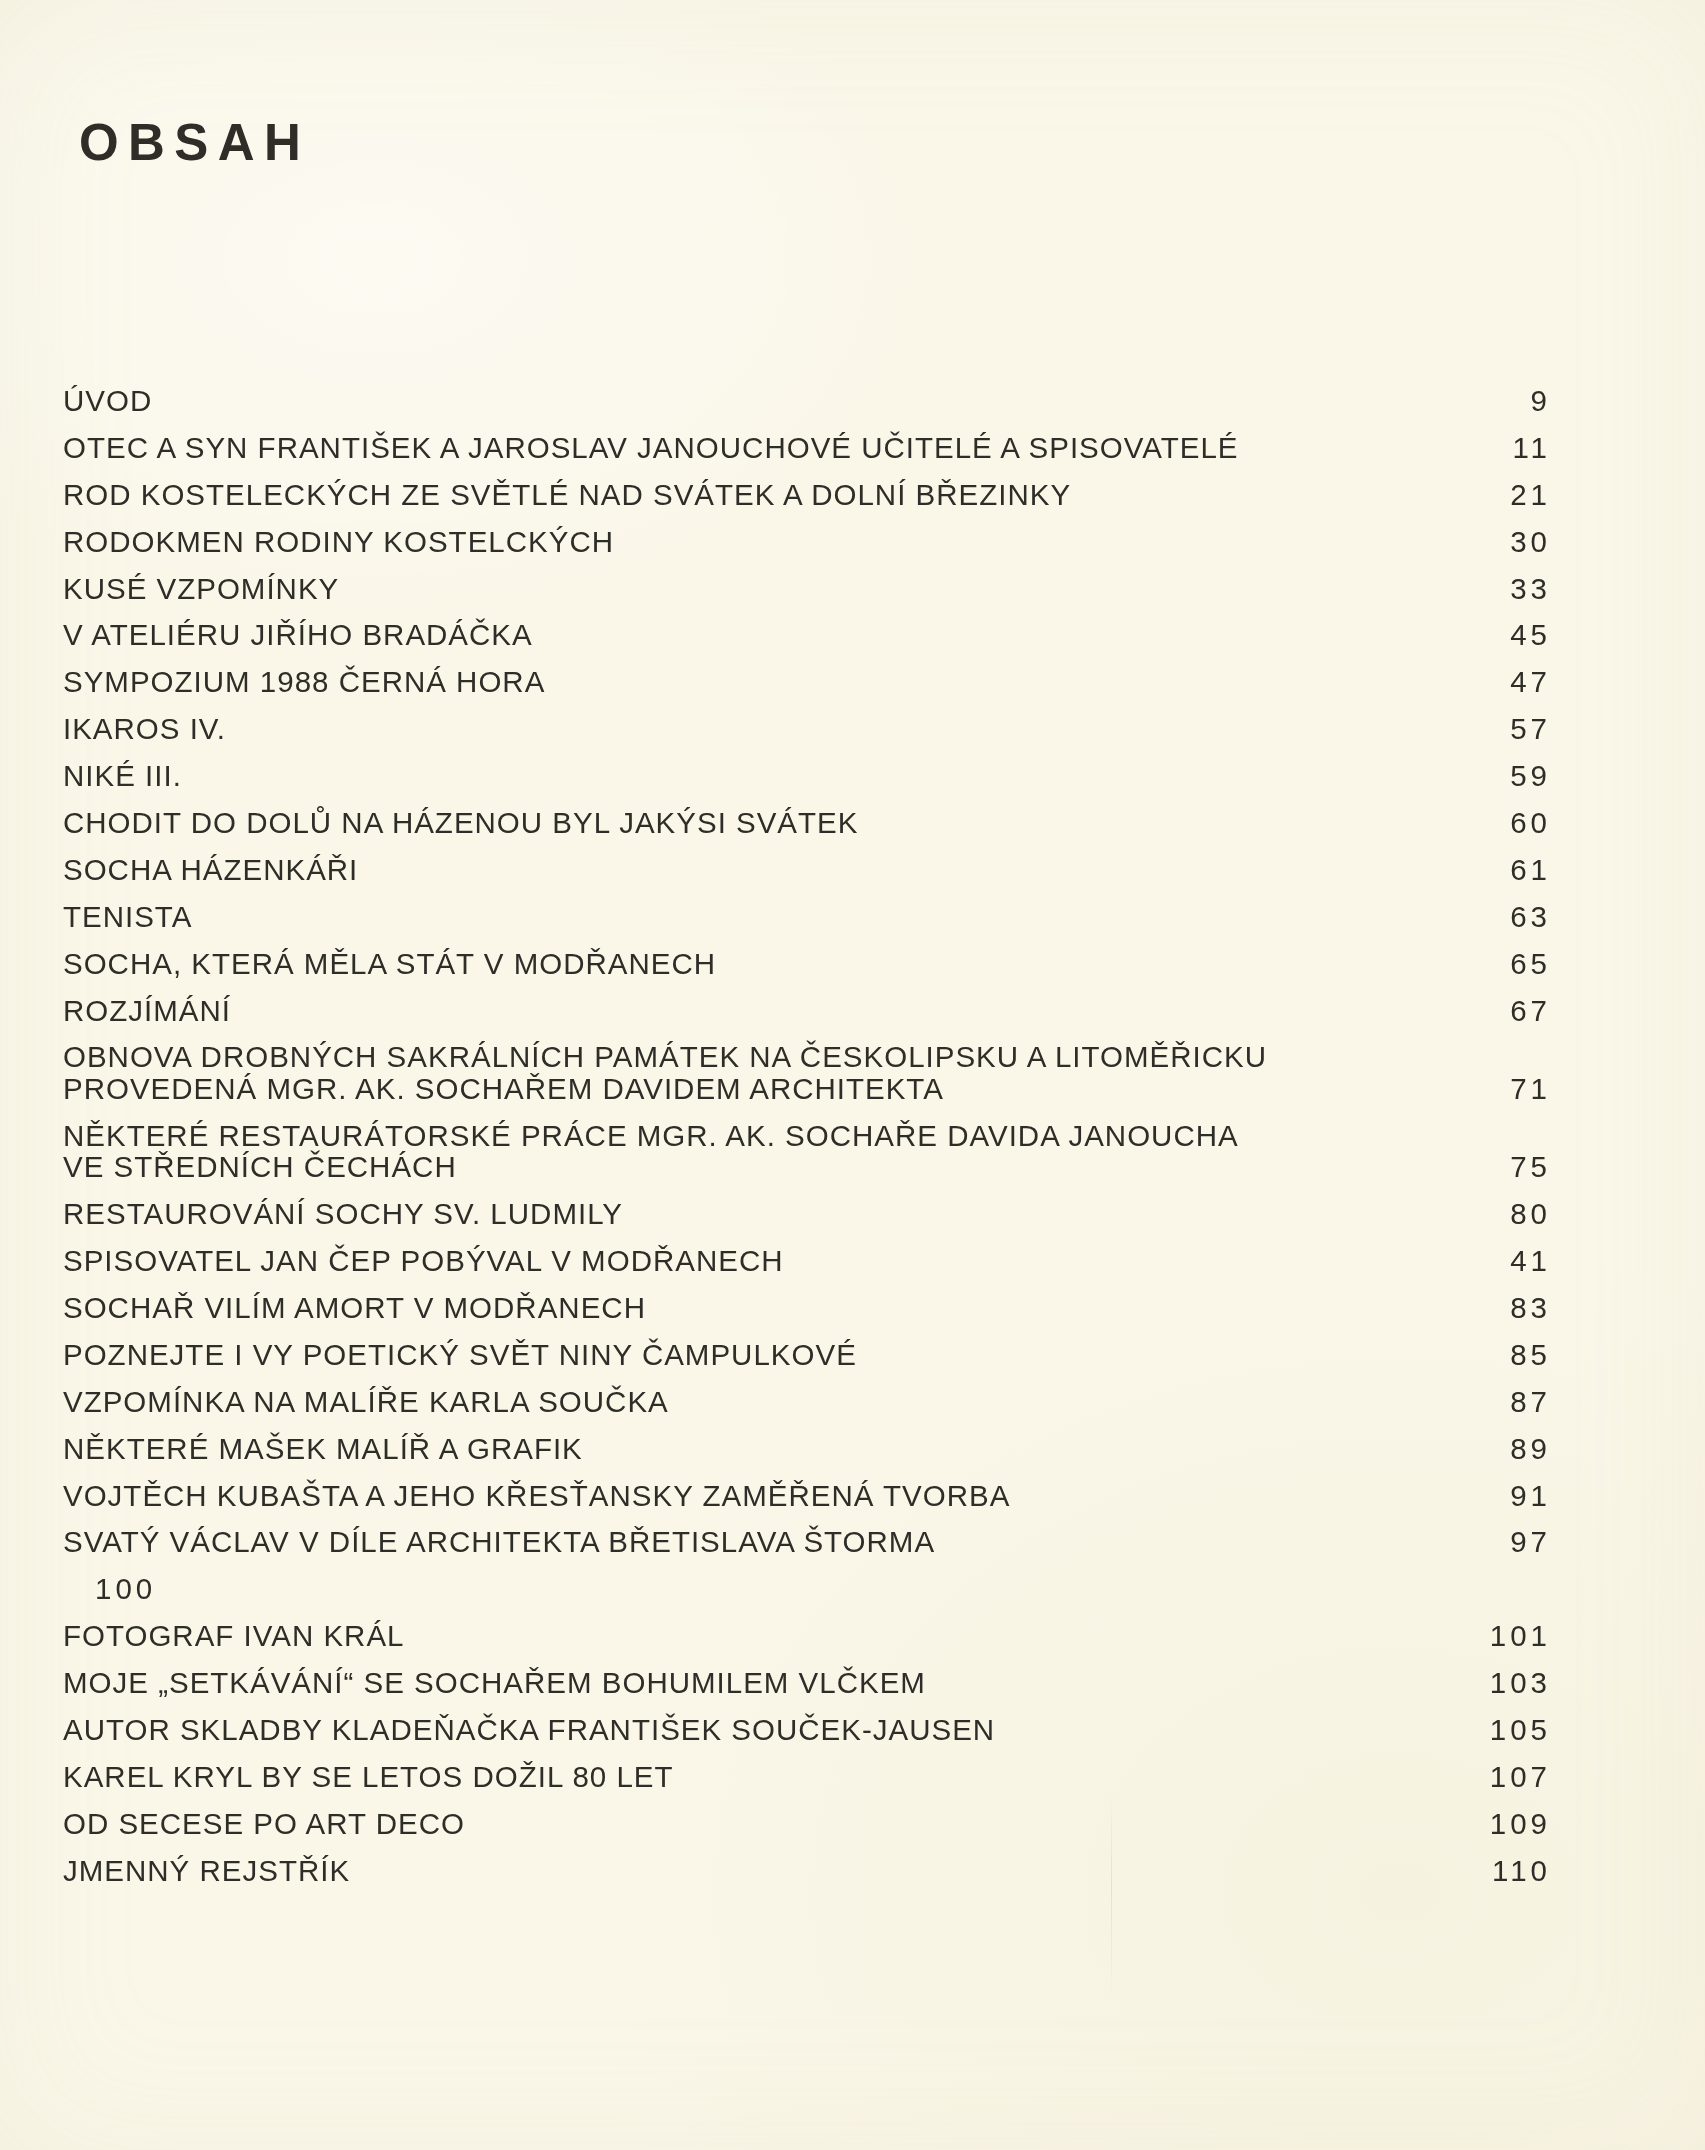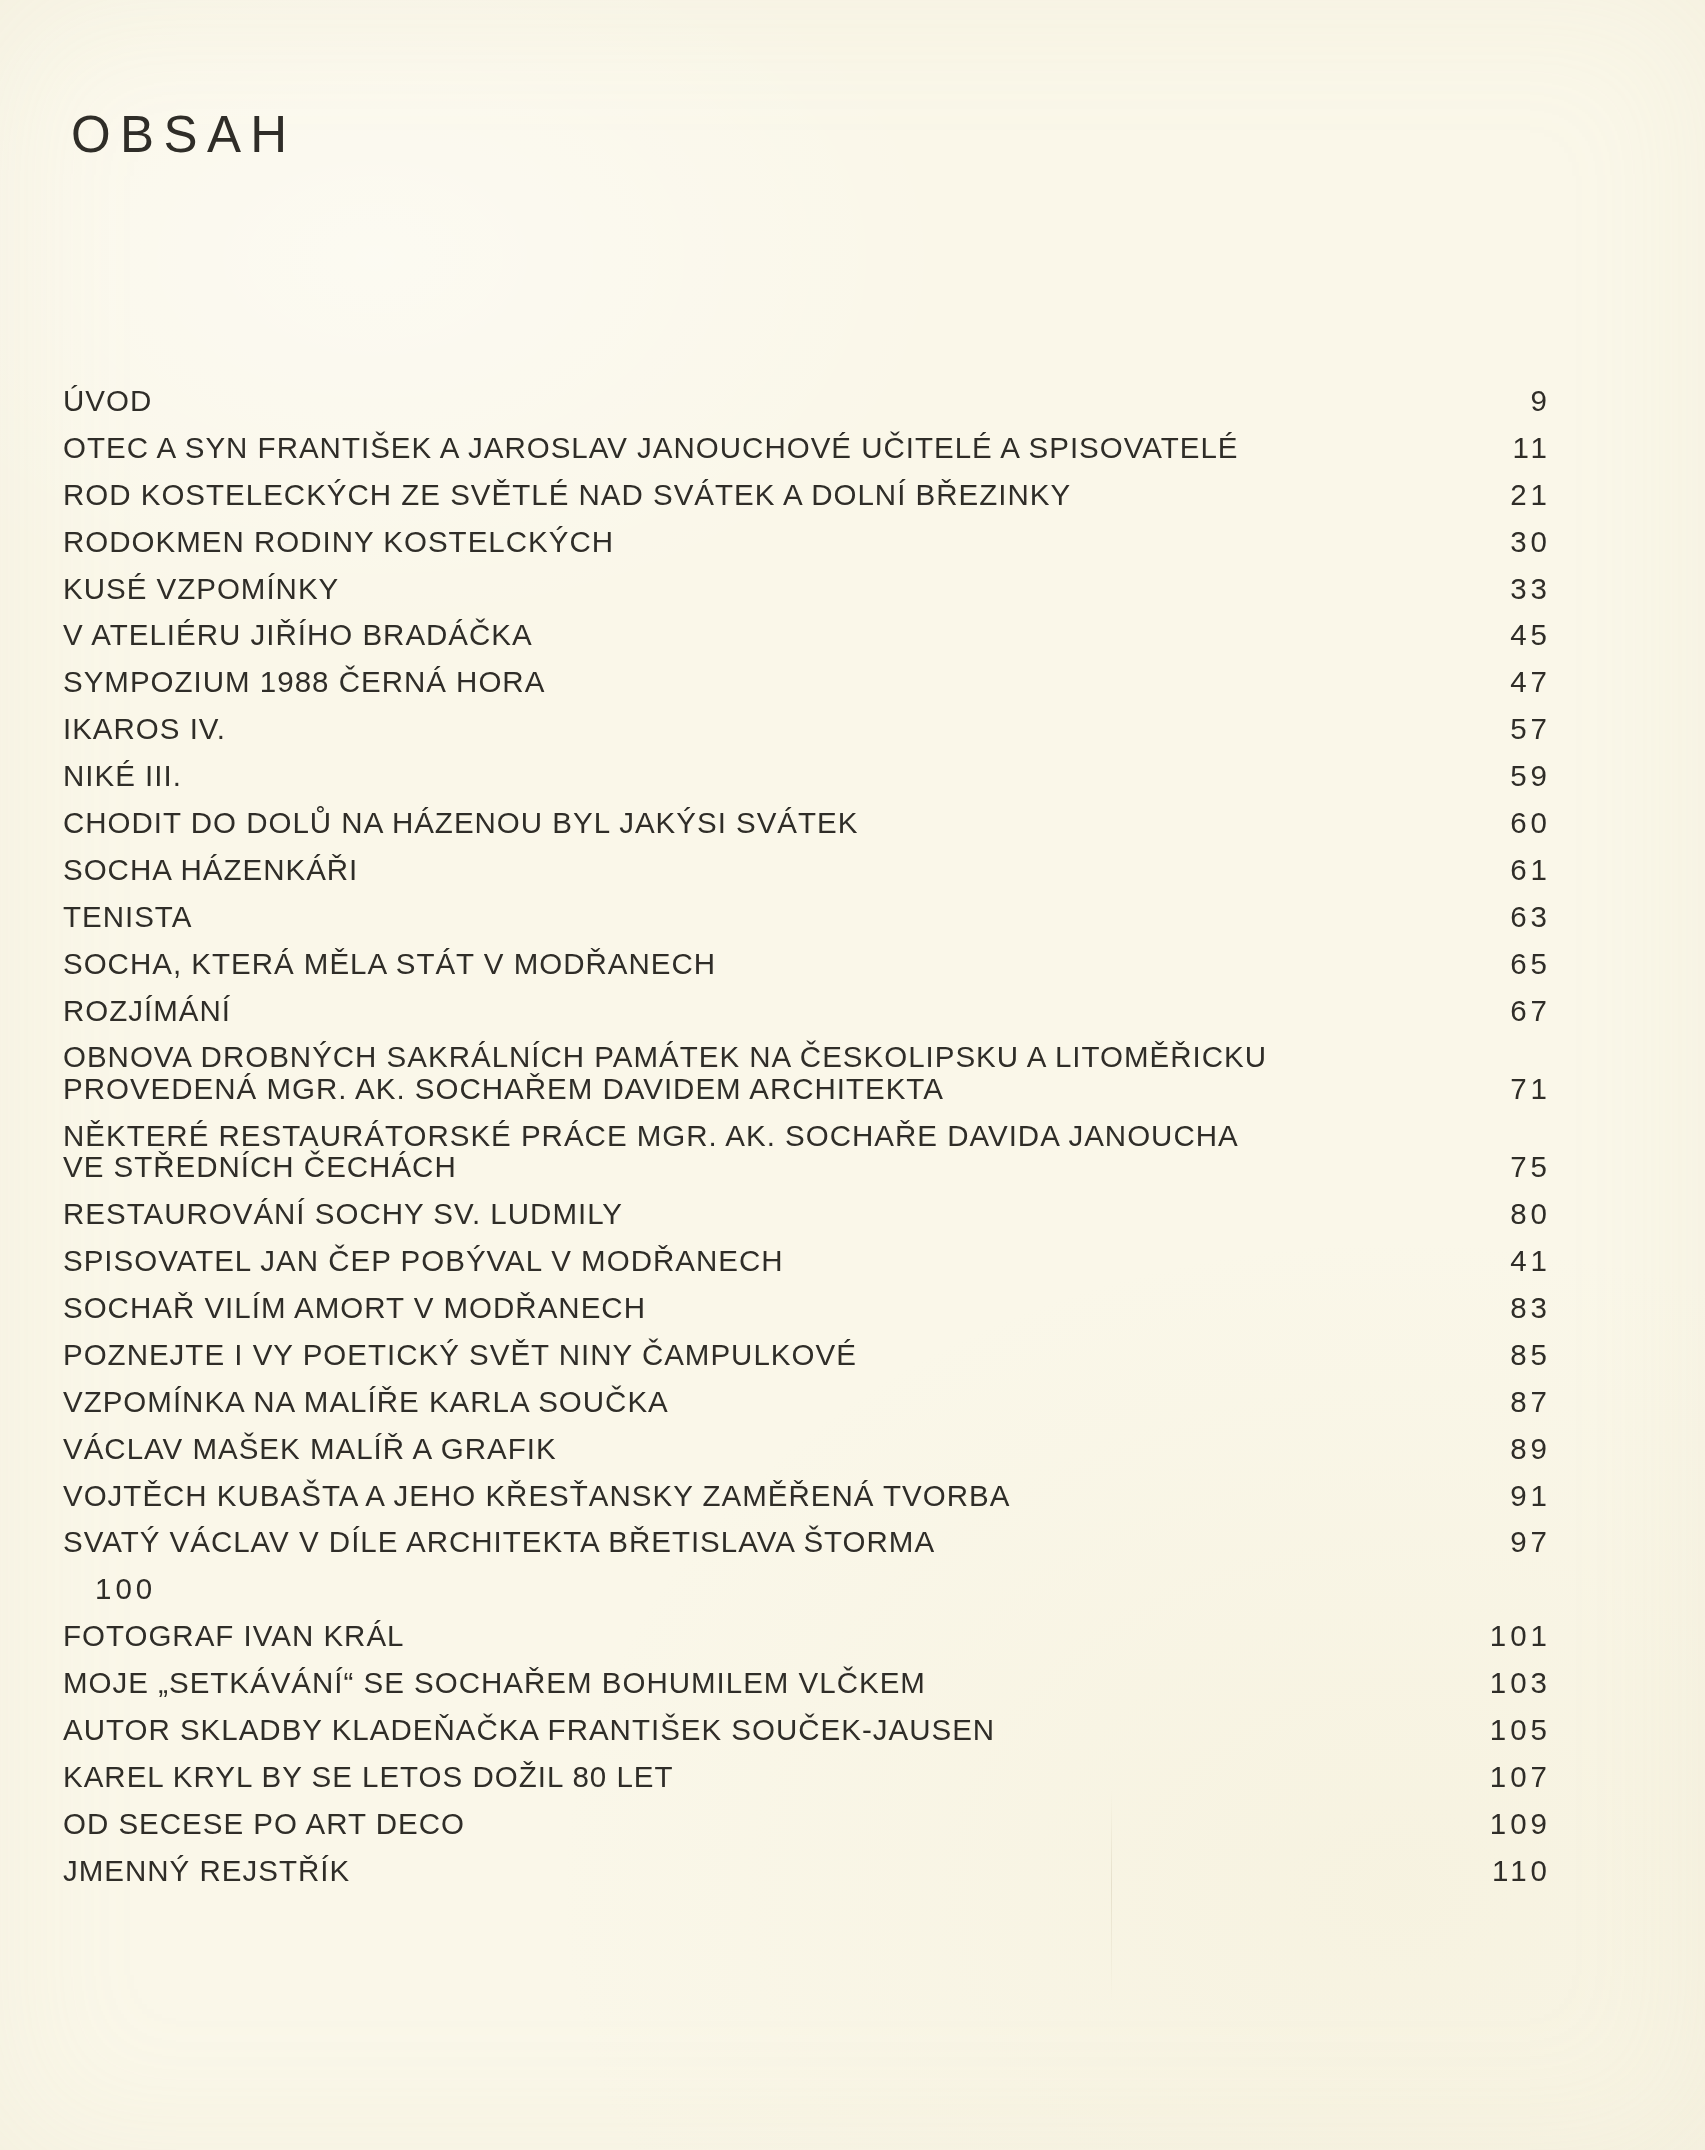--- a/index.html
+++ b/index.html
@@ -20,24 +20,24 @@
     background:
       radial-gradient(938px 603px at 22% 12%, rgba(255,255,255,0.40), rgba(255,255,255,0) 62%),
       radial-gradient(1206px 938px at 82% 88%, rgba(228,218,178,0.16), rgba(255,255,255,0) 70%),
       var(--paper, #faf7e9);
     box-shadow: inset 0 0 147px rgba(205,195,158,0.12);
   }
   .page-title {
     position: absolute;
     left: 63px;
     top: 99px;
-    margin: 8px;
+    margin: 16px;
     font-size: 51px;
     line-height: 1.1;
-    font-weight: 400;
+    font-weight: 700;
     letter-spacing: 9.4px;
     color: var(--ink, #2f2d28);
   }
   .toc {
     position: absolute;
     left: 63px;
     top: 385px;
     width: 1484px;
     display: flex;
     flex-direction: column;
@@ -235,21 +235,21 @@
 
   <div class="entry">
     <div class="entry-title">
           <div class="line">VZPOMÍNKA NA MALÍŘE KARLA SOUČKA</div>
         </div>
     <div class="entry-page">87</div>
   </div>
 
   <div class="entry">
     <div class="entry-title">
-          <div class="line">VÁCLAV MAŠEK MALÍŘ A GRAFIK</div>
+          <div class="line">NĚKTERÉ MAŠEK MALÍŘ A GRAFIK</div>
         </div>
     <div class="entry-page">89</div>
   </div>
 
   <div class="entry">
     <div class="entry-title">
           <div class="line">VOJTĚCH KUBAŠTA A JEHO KŘESŤANSKY ZAMĚŘENÁ TVORBA</div>
         </div>
     <div class="entry-page">91</div>
   </div>

